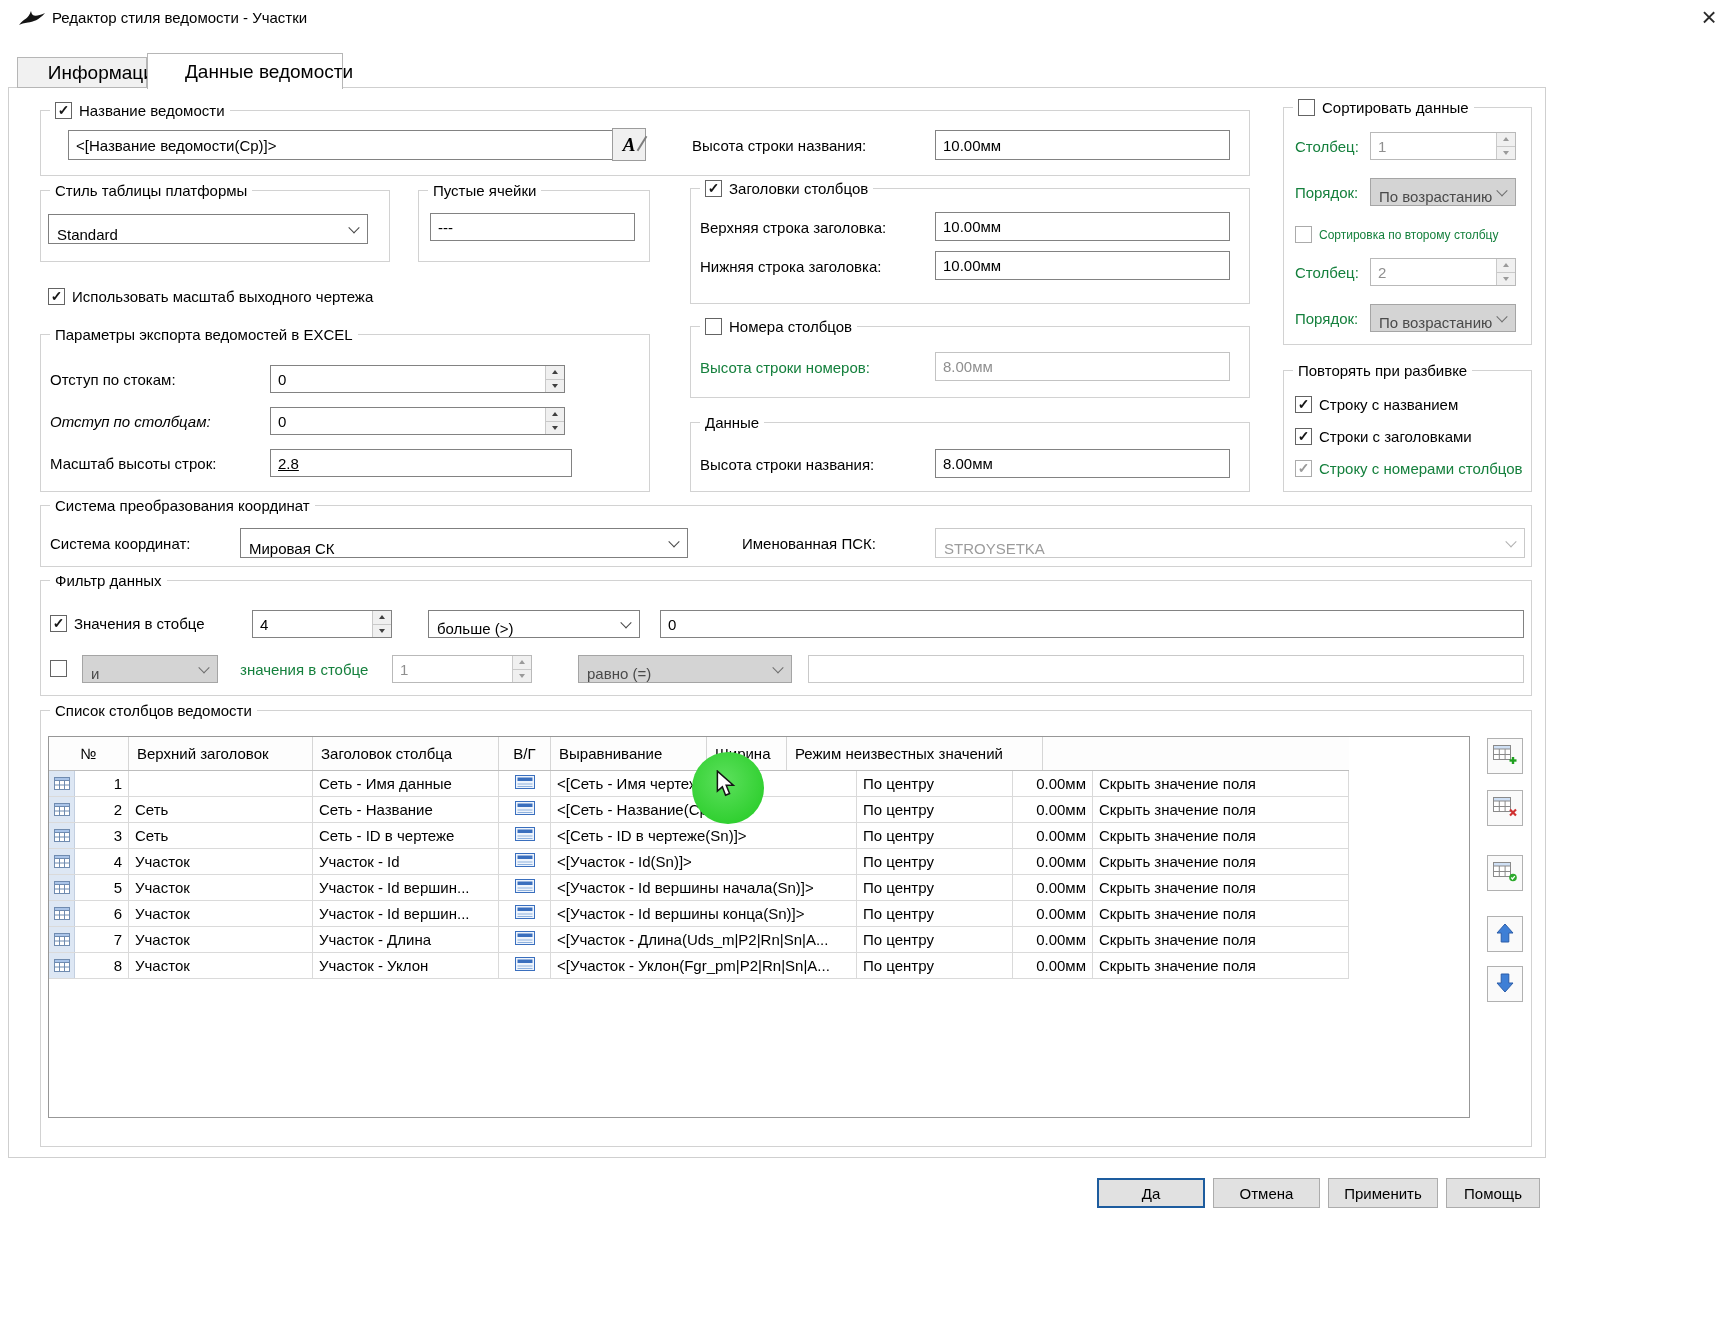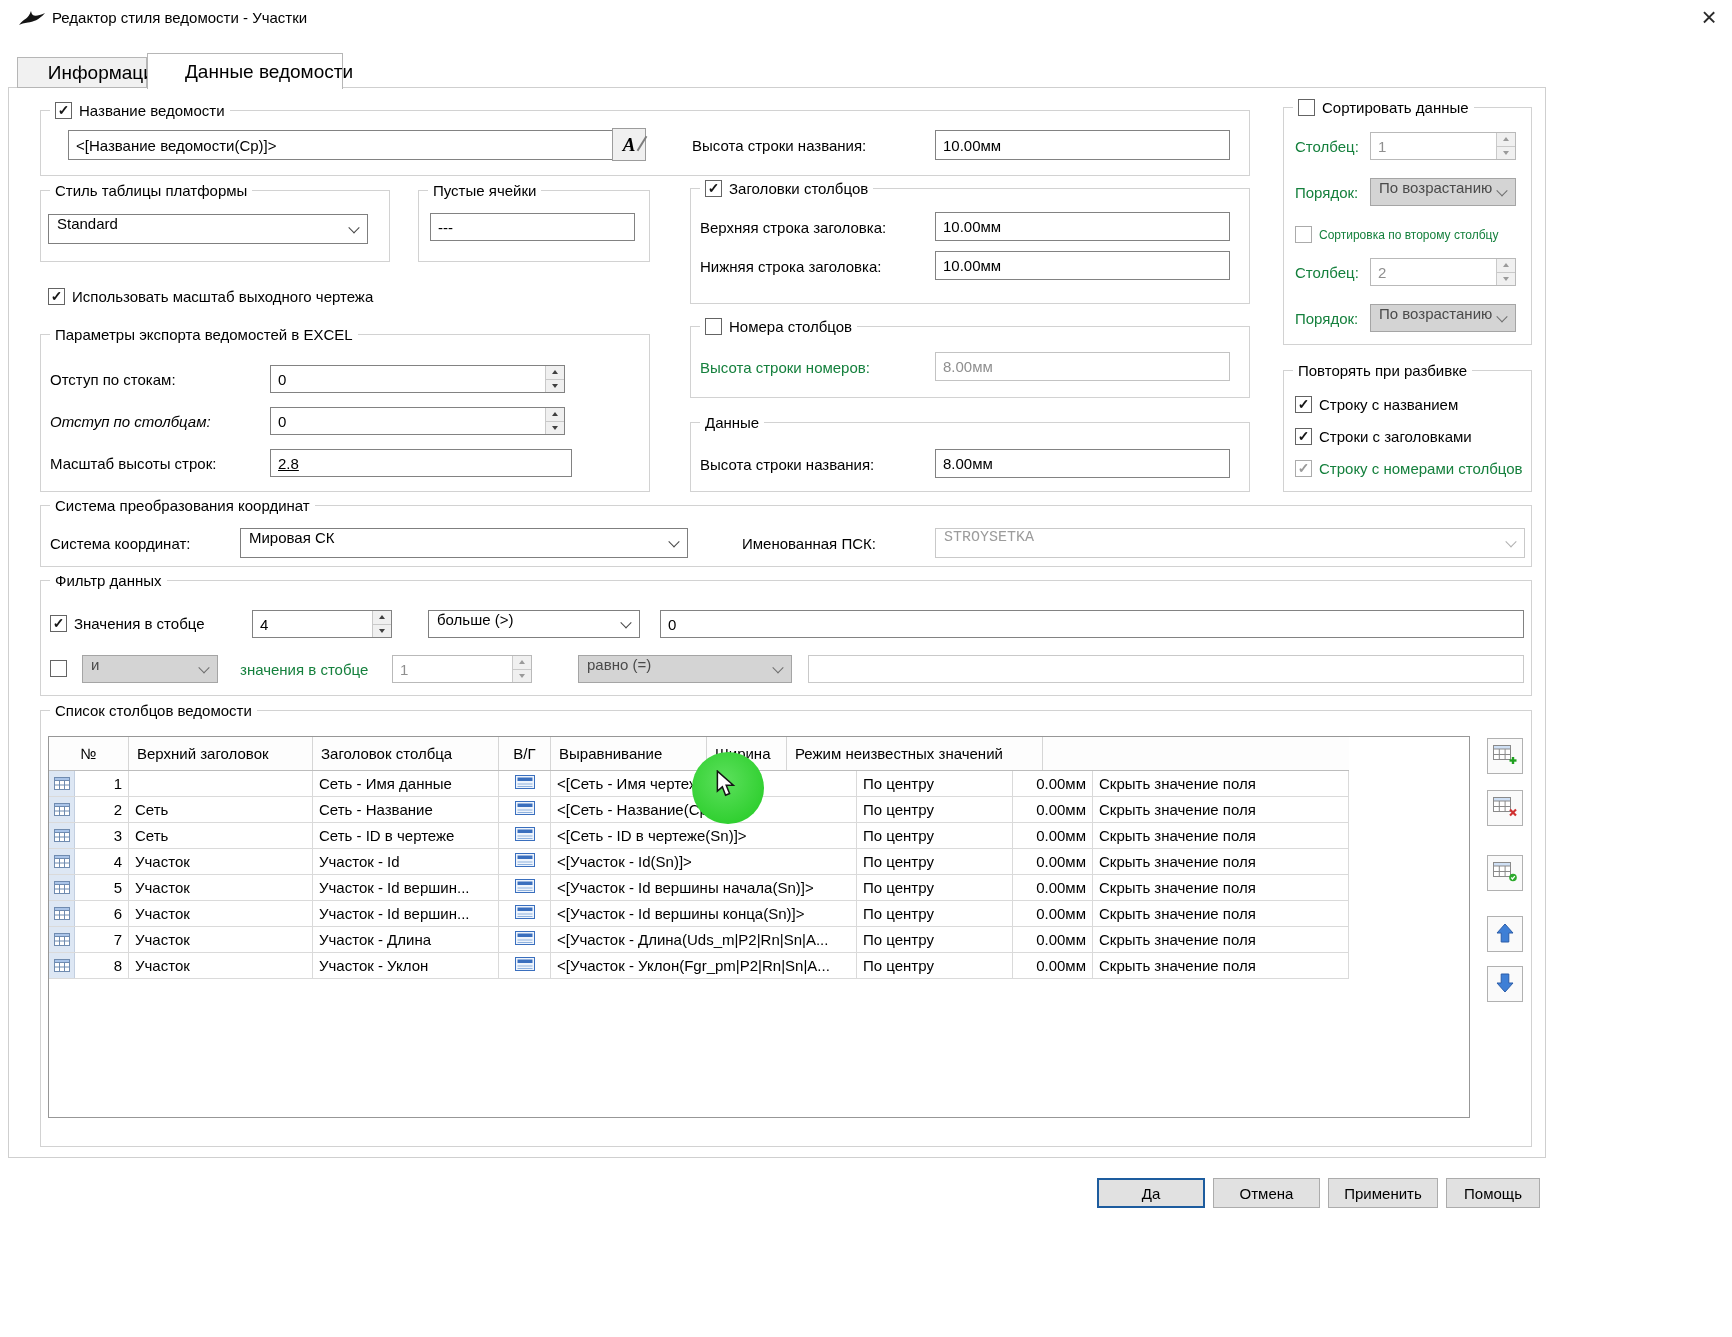--- a/index.html
+++ b/index.html
@@ -28,21 +28,21 @@
   .cb.dis.checked::after{color:#9a9a9a;}
   .cbrow{position:absolute;display:flex;align-items:center;gap:7px;white-space:nowrap;}
   .dis-t{color:#15803d;}
   
   .lbl{position:absolute;white-space:nowrap;line-height:18px;}
   
   .inp{position:absolute;background:#fff;border:1px solid #828282;display:flex;align-items:center;padding:0 7px;overflow:hidden;white-space:nowrap;}
   .inp.dis{color:#8f8f8f;border-color:#c3c3c3;}
   .inp.lite{border-color:#c9c9c9;}
   
-  .cmb{position:absolute;background:#fff;border:1px solid #7f7f7f;display:flex;align-items:flex-start;padding:0 40px 0 8px;overflow:hidden;white-space:nowrap;}
+  .cmb{position:absolute;background:#fff;border:1px solid #7f7f7f;display:flex;align-items:flex-end;padding:0 40px 0 8px;overflow:hidden;white-space:nowrap;}
   .cmb .chev{position:absolute;right:9px;top:50%;width:8px;height:8px;border-right:1.7px solid #474747;border-bottom:1.7px solid #474747;transform:translateY(-65%) rotate(45deg);}
   .cmb.gray{background:#d4d4d4;border-color:#a5a5a5;color:#4a4a4a;}
   .cmb.gray .chev{border-color:#6e6e6e;}
   .cmb.litedis{color:#9c9c9c;border-color:#c9c9c9;}
   .cmb.litedis .chev{border-color:#b0b0b0;}
   
   .spn{position:absolute;background:#fff;border:1px solid #828282;display:flex;align-items:center;padding:0 24px 0 7px;overflow:hidden;}
   .spn.dis{color:#8f8f8f;border-color:#b9b9b9;}
   .sbtns{position:absolute;right:0;top:0;bottom:0;width:19px;display:flex;flex-direction:column;border-left:1px solid #c9c9c9;}
   .sb{flex:1;display:flex;align-items:center;justify-content:center;background:#f0f0f0;}
@@ -243,21 +243,21 @@
   <div class="legend">
     <span>Система преобразования координат</span>
   </div>
 </div>
 <div class="lbl" style="left:50px;top:535px;">Система координат:</div>
 <div class="cmb" style="left:240px;top:528px;width:448px;height:30px;">
   <span>Мировая СК</span>
   <span class="chev"></span>
 </div>
 <div class="lbl" style="left:742px;top:535px;">Именованная ПСК:</div>
-<div class="cmb litedis" style="left:935px;top:528px;width:590px;height:30px;font-family:Liberation Mono, monospace;">
+<div class="cmb litedis" style="left:935px;top:528px;width:590px;height:30px;">
   <span>STROYSETKA</span>
   <span class="chev"></span>
 </div>
 
 <div class="grp" style="left:40px;top:580px;width:1492px;height:116px;">
   <div class="legend">
     <span>Фильтр данных</span>
   </div>
 </div>
 <div class="cbrow" style="left:50px;top:615px;">

